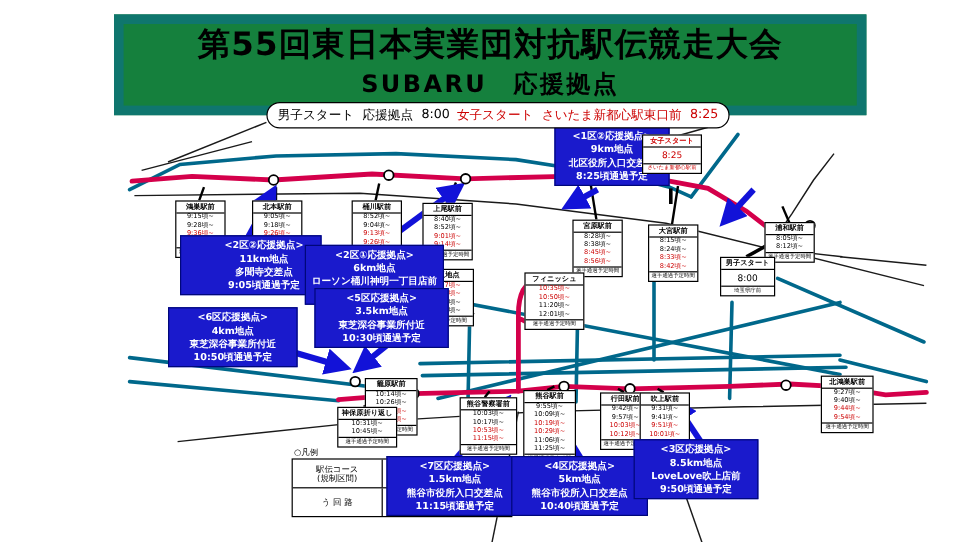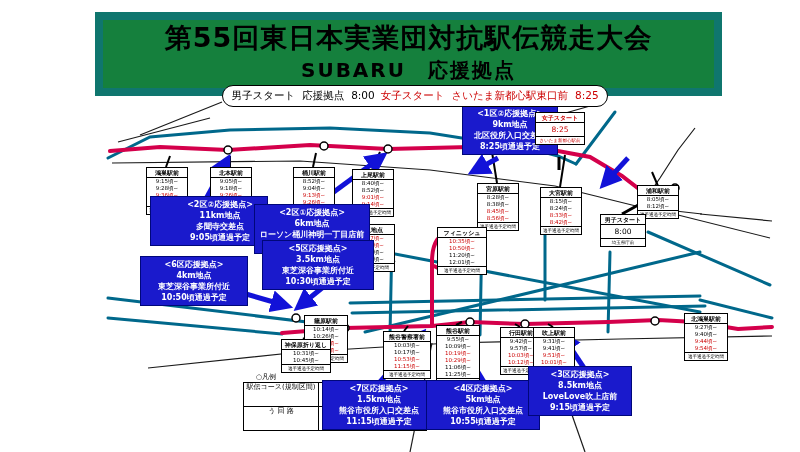--- a/index.html
+++ b/index.html
@@ -27,25 +27,25 @@
   .tr{font-size:5.5px;line-height:7px;white-space:nowrap;padding:0 1px;}
   .tr.red{color:#cc0000;}
   .st-foot{font-size:4.5px;border-top:1px solid #000;line-height:7px;white-space:nowrap;overflow:hidden;}
 
   .startbox{position:absolute;background:#fff;border:1px solid #000;text-align:center;z-index:4;}
   .sb-title{font-size:6px;font-weight:bold;border-bottom:1px solid #000;line-height:9px;white-space:nowrap;padding:0 2px;}
   .sb-time{font-size:7.5px;line-height:13px;}
   .sb-note{font-size:4.5px;border-top:1px solid #000;line-height:7px;white-space:nowrap;overflow:hidden;}
   .startbox.women, .startbox.women .sb-title, .startbox.women .sb-note{color:#cc0000;border-color:#000;}
 
-  .legend-title{position:absolute;left:256px;top:372px;font-size:7px;z-index:2;}
+  .legend-title{position:absolute;left:245px;top:372px;font-size:7px;z-index:2;}
   .legend{position:absolute;left:243px;top:382px;width:182px;border:1px solid #000;background:#fff;z-index:2;}
   .legend-row{display:flex;align-items:stretch;height:23px;}
   .legend-row + .legend-row{border-top:1px solid #000;}
-  .legend-label{width:74px;border-right:1px solid #000;display:flex;
+  .legend-label{width:74px;border-right:1px solid #000;display:flex;flex-direction:column;
                 justify-content:center;text-align:center;font-size:7px;line-height:8px;}
   .legend-swatch{flex:1;display:flex;align-items:center;padding:0 8px;}
   .legend-line{width:100%;height:4px;border-radius:2px;}
 </style>
 </head>
 <body>
 
 <div class="page">
 
   <svg width="800" height="452" viewBox="0 0 800 452">
@@ -186,27 +186,27 @@
   <div class="sp" style="left:322px;top:380px;width:110px;">
       <div class="spl">&lt;7区応援拠点&gt;</div>
       <div class="spl">1.5km地点</div>
       <div class="spl">熊谷市役所入口交差点</div>
       <div class="spl">11:15頃通過予定</div>
     </div>
   <div class="sp" style="left:426px;top:380px;width:110px;">
       <div class="spl">&lt;4区応援拠点&gt;</div>
       <div class="spl">5km地点</div>
       <div class="spl">熊谷市役所入口交差点</div>
-      <div class="spl">10:55頃通過予定</div>
+      <div class="spl">10:40頃通過予定</div>
     </div>
   <div class="sp" style="left:528px;top:366px;width:100px;">
       <div class="spl">&lt;3区応援拠点&gt;</div>
       <div class="spl">8.5km地点</div>
       <div class="spl">LoveLove吹上店前</div>
-      <div class="spl">9:15頃通過予定</div>
+      <div class="spl">9:50頃通過予定</div>
     </div>
 
   <div class="st" style="left:146px;top:167px;width:40px;">
     <div class="st-name">鴻巣駅前</div>
     <div>
         <div class="tr">9:15頃~</div>
         <div class="tr">9:28頃~</div>
         <div class="tr red">9:36頃~</div>
         <div class="tr red">9:49頃~</div>
       </div>

